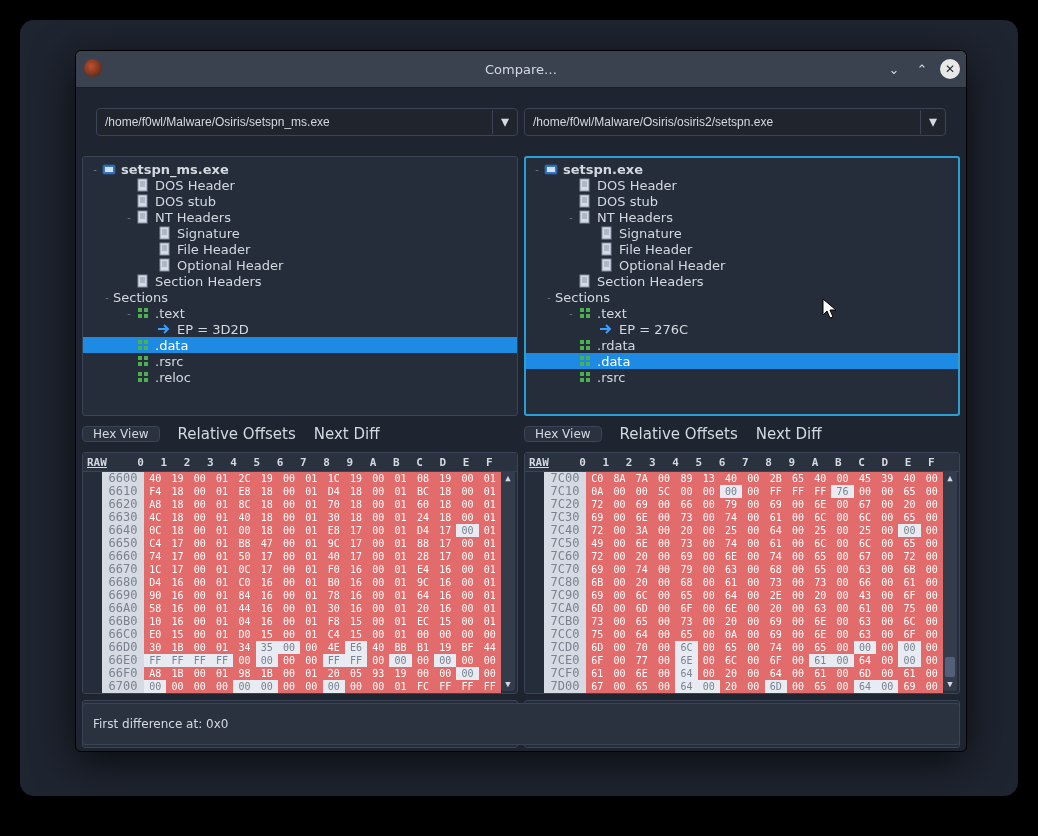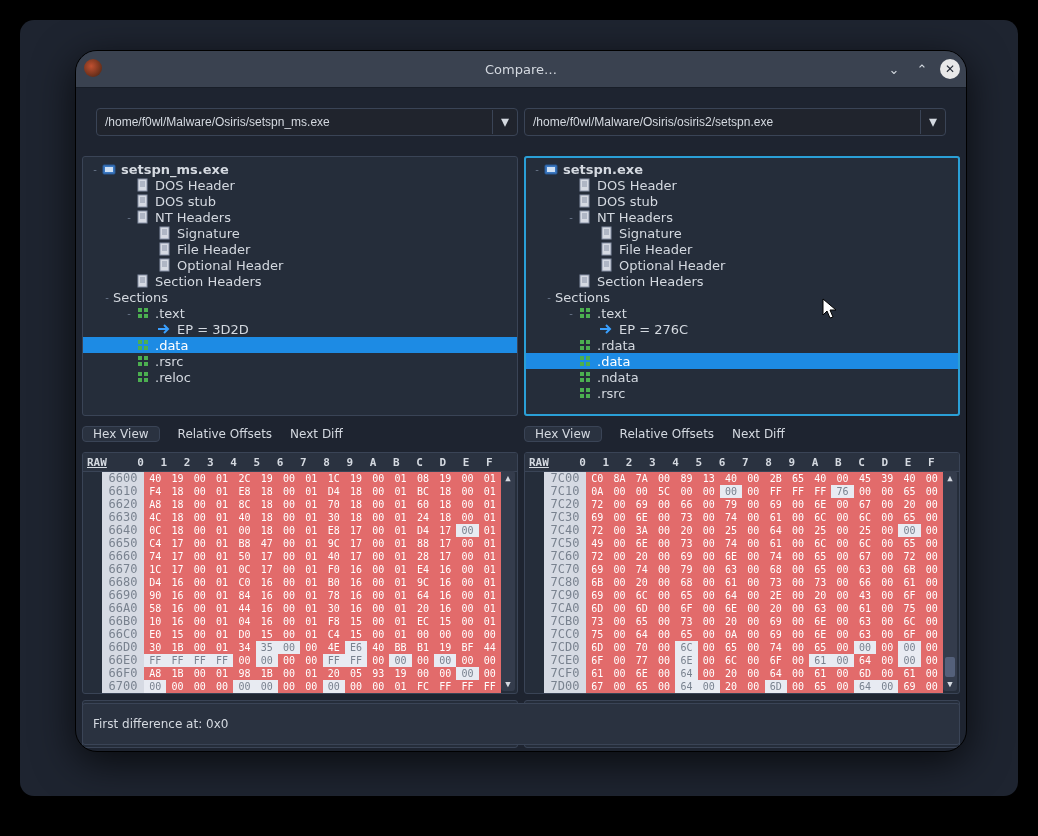--- a/index.html
+++ b/index.html
@@ -4,21 +4,21 @@
 <style>
   :root{
     --bg:#1e2430; --bg2:#0e151f; --panel:#2a3240; --panel-dark:#252d3a;
     --border:#3a4456; --text:#d4d9e0; --muted:#93a0b5; --hl:#2a9fd6;
     --select:#1d8be4; --red:#e26b6b; --red-dim:#e38888; --hex-text:#ffffff;
     --title:#3a4250;
   }
   html,body{margin:0;padding:0;background:#000;font-family:"DejaVu Sans",Verdana,sans-serif;color:var(--text);}
   .stage{width:1038px;height:836px;position:relative;}
   .shadow{position:absolute;inset:20px 20px 40px 20px;border-radius:14px;box-shadow:0 0 40px 18px rgba(0,0,0,0.9);background:var(--bg);}
-  .window{position:absolute;left:75px;top:50px;width:890px;height:700px;border-radius:22px;background:var(--bg);overflow:hidden;border:1px solid #000;box-shadow:0 10px 40px rgba(0,0,0,0.7);}
+  .window{position:absolute;left:75px;top:50px;width:890px;height:700px;border-radius:6px;background:var(--bg);overflow:hidden;border:1px solid #000;box-shadow:0 10px 40px rgba(0,0,0,0.7);}
   .titlebar{height:36px;background:var(--title);display:flex;align-items:center;justify-content:center;position:relative;border-bottom:1px solid #181e28;}
   .titlebar .title{font-size:13px;color:var(--text);}
   .titlebar .left{position:absolute;left:8px;top:8px;width:18px;height:18px;border-radius:50%;background:radial-gradient(circle at 40% 40%, #c05030, #402010);}
   .tb-btn{width:20px;height:20px;border-radius:50%;display:flex;align-items:center;justify-content:center;margin-left:4px;}
   .titlebar .right{position:absolute;right:6px;top:8px;display:flex;gap:4px;align-items:center;color:var(--text);}
   .chev{font-size:13px;color:var(--text);}
   .close{background:#e8e8e8;color:#1e2430;font-weight:bold;}
 
   .paths{display:flex;gap:6px;padding:20px;background:var(--bg);}
   .combo{flex:1;display:flex;align-items:center;background:#20242d;border:1px solid var(--border);border-radius:4px;height:26px;}
@@ -32,21 +32,21 @@
   .row{display:flex;align-items:center;height:16px;padding:0 6px;}
   .row .tw{color:#6b778c;font-size:10px;width:12px;text-align:center;}
   .row.sel{background:var(--select);color:#fff;text-align:center;}
   .ic{width:16px;height:14px;margin-right:4px;display:inline-flex;align-items:center;justify-content:center;}
   .ic svg{display:block}
   .lbl{white-space:nowrap;}
   .bold{font-weight:bold;}
 
   .tabs{display:flex;align-items:center;gap:18px;height:24px;}
   .tab{background:var(--panel);border:1px solid var(--border);border-radius:4px;padding:0 10px;font-size:12px;color:var(--text);}
-  .tablbl{font-size:12px;color:var(--text);text-align:right;}
+  .tablbl{font-size:15px;color:var(--text);text-align:right;}
 
   .hex{position:relative;height:240px;background:var(--panel-dark);border:1px solid var(--border);border-radius:3px;font-family:"DejaVu Sans Mono",monospace;font-size:11px;overflow:hidden;}
   .hexhdr{display:flex;background:var(--panel);border-bottom:1px solid var(--border);height:18px;align-items:center;padding-left:4px;}
   .hexhdr .raw{width:42px;font-weight:bold;font-size:11px;color:var(--text);text-decoration:underline;}
   .hexhdr .col{flex:1;text-align:center;font-weight:bold;font-size:11px;color:var(--text);}
   .hexbody{padding:0;}
   .hrow{display:flex;height:13px;align-items:center;line-height:13px;}
   .off{width:42px;background:#d6dae3;color:#79828f;text-align:center;margin-left:19px;font-size:12px;}
   .cells{flex:1;display:flex;}
   .cell{flex:1;text-align:center;color:#fff;font-size:10px;}
@@ -797,32 +797,20 @@
             <div class="row" style="padding-left: 40px;">
               <span class="tw"></span>
               <span class="ic">
                 <svg width="14" height="14">
                   <rect x="2" y="2" width="4" height="4" fill="#4caf50"></rect>
                   <rect x="8" y="2" width="4" height="4" fill="#4caf50"></rect>
                   <rect x="2" y="8" width="4" height="4" fill="#4caf50"></rect>
                   <rect x="8" y="8" width="4" height="4" fill="#4caf50"></rect>
                 </svg>
               </span>
-              <span class="lbl">.ndata</span>
-            </div>
-            <div class="row" style="padding-left: 40px;">
-              <span class="tw"></span>
-              <span class="ic">
-                <svg width="14" height="14">
-                  <rect x="2" y="2" width="4" height="4" fill="#4caf50"></rect>
-                  <rect x="8" y="2" width="4" height="4" fill="#4caf50"></rect>
-                  <rect x="2" y="8" width="4" height="4" fill="#4caf50"></rect>
-                  <rect x="8" y="8" width="4" height="4" fill="#4caf50"></rect>
-                </svg>
-              </span>
               <span class="lbl">.rsrc</span>
             </div>
           </div>
         <div class="tabs">
           <div class="tab">Hex View</div>
           <span class="tablbl">Relative Offsets</span>
           <span class="tablbl">Next Diff</span>
         </div>
         <div class="hex">
           <div class="hexhdr">

